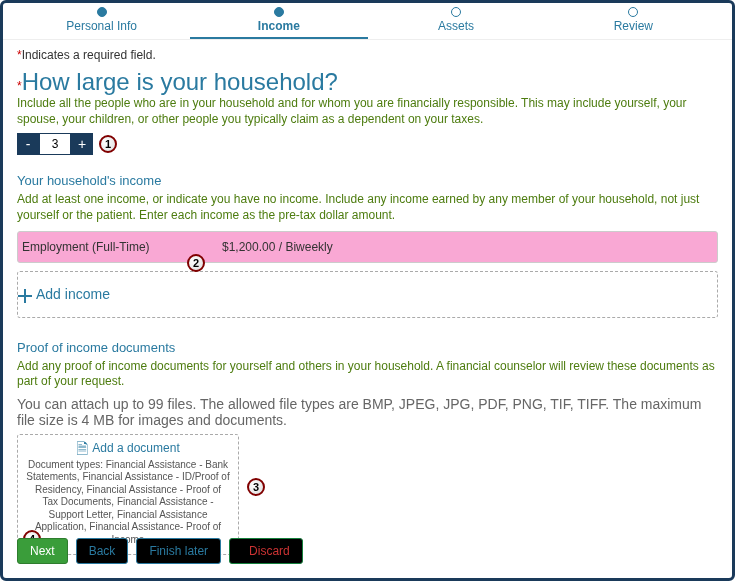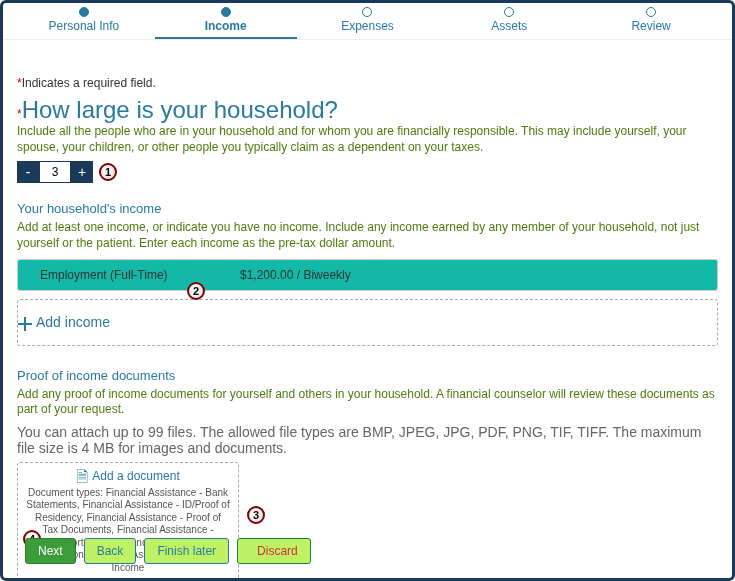--- a/index.html
+++ b/index.html
@@ -48,21 +48,20 @@
   .progress-step.active::before {
     background: #2a7aa0;
   }
   .content {
     padding: 8px 14px 0;
     font-size: 12px;
     color: #333;
   }
   .required-note {
     margin-bottom: 6px;
-    margin-top: 28px;
   }
   .required-note .asterisk, .req-label .asterisk { color: #c00; }
   .section-title {
     color: #2a7aa0;
     font-size: 24px;
     margin-bottom: 4px;
   }
   .helper-text {
     color: #4d7c0f;
     line-height: 1.3;
@@ -107,22 +106,22 @@
   }
   .sub-section-title {
     color: #2a7aa0;
     font-size: 13px;
     margin-bottom: 4px;
   }
   .income-row {
     display: flex;
     border: 1px solid #ccc;
     border-radius: 3px;
-    padding: 8px 22px;
-    background: #14b8a6;
+    padding: 8px 4px;
+    background: #f9a8d4;
     margin-top: 8px;
     align-items: center;
     font-size: 12px;
     position: relative;
   }
   .income-row .col1 { width: 200px; }
   .income-row .col2 { }
   .callout-inline {
     position: absolute;
     left: 163px;
@@ -185,29 +184,29 @@
     position: absolute;
     right: -26px;
     top: 44px;
   }
   .button-row {
     display: flex;
     gap: 8px;
     padding: 8px 14px;
     position: absolute;
     bottom: 6px;
-    left: 8px;
+    left: 0;
     align-items: center;
   }
   .btn {
     padding: 5px 12px;
     font-size: 12px;
     border-radius: 3px;
     cursor: pointer;
-    background: #bef264;
+    background: #000000;
   }
   .btn-next {
     background: #3a9d3a;
     border: 1px solid #2e7d2e;
     color: #fff;
   }
   .btn-back, .btn-finish {
     border: 1px solid #2a7aa0;
     color: #2a7aa0;
   }
@@ -221,21 +220,20 @@
     left: 14px;
     bottom: 30px;
   }
 </style>
 </head>
 <body>
 
 <div class="progress-bar">
   <div class="progress-step done"><span>Personal Info</span></div>
   <div class="progress-step active"><span>Income</span></div>
-  <div class="progress-step"><span>Expenses</span></div>
   <div class="progress-step"><span>Assets</span></div>
   <div class="progress-step"><span>Review</span></div>
 </div>
 
 <div class="content">
   <div class="required-note"><span class="asterisk">*</span><span>Indicates a required field.</span></div>
 
   <div class="req-label"><span class="asterisk">*</span><span class="section-title">How large is your household?</span></div>
   <div class="helper-text">Include all the people who are in your household and for whom you are financially responsible. This may include yourself, your spouse, your children, or other people you typically claim as a dependent on your taxes.</div>
 

